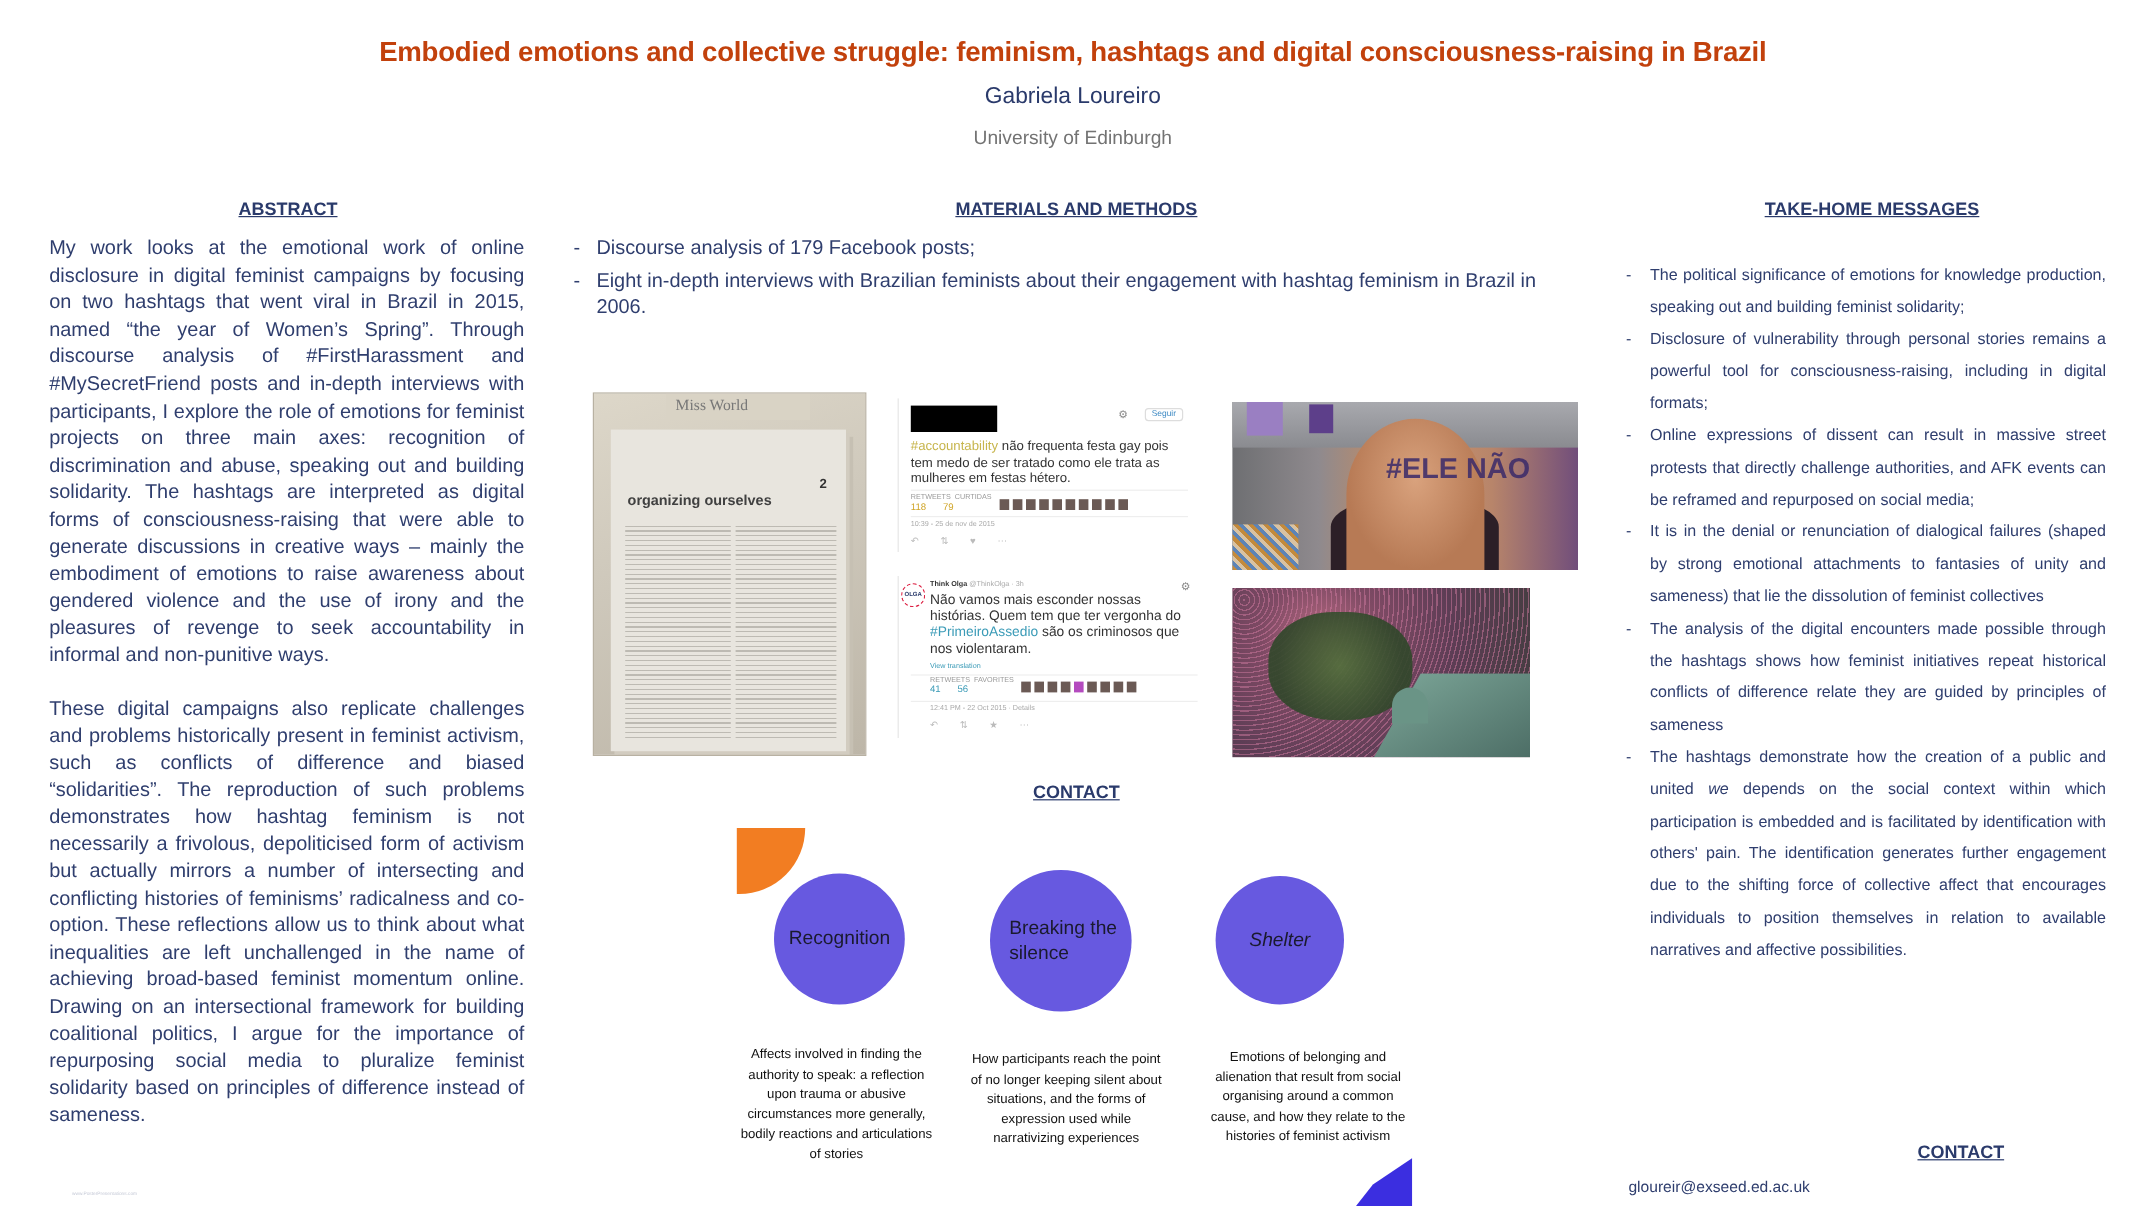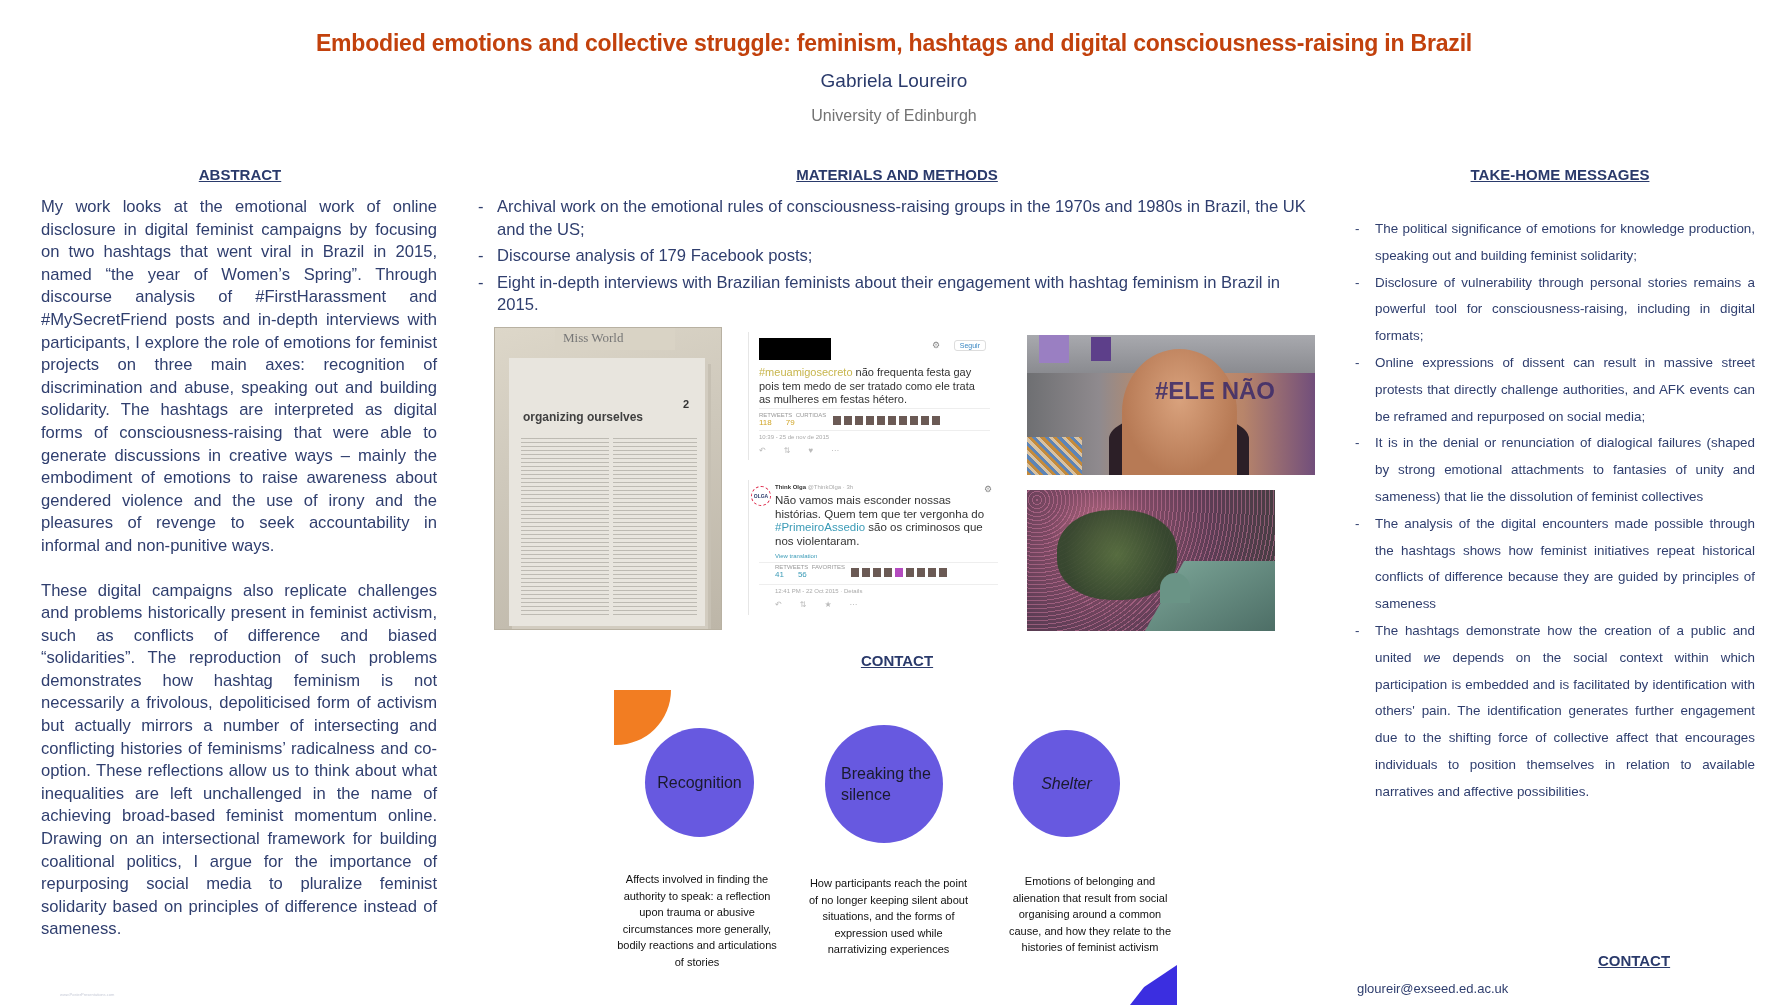--- a/index.html
+++ b/index.html
@@ -94,40 +94,39 @@
 <div class="abs affil">University of Edinburgh</div>
 
 <div class="abs sec-head" style="left:160px; width:160px; top:166px;">ABSTRACT</div>
 <div class="abs abstract-text" style="top:196px;">
   <p>My work looks at the emotional work of online disclosure in digital feminist campaigns by focusing on two hashtags that went viral in Brazil in 2015, named “the year of Women’s Spring”. Through discourse analysis of #FirstHarassment and #MySecretFriend posts and in-depth interviews with participants, I explore the role of emotions for feminist projects on three main axes: recognition of discrimination and abuse, speaking out and building solidarity. The hashtags are interpreted as digital forms of consciousness-raising that were able to generate discussions in creative ways – mainly the embodiment of emotions to raise awareness about gendered violence and the use of irony and the pleasures of revenge to seek accountability in informal and non-punitive ways.</p>
   <p>These digital campaigns also replicate challenges and problems historically present in feminist activism, such as conflicts of difference and biased “solidarities”. The reproduction of such problems demonstrates how hashtag feminism is not necessarily a frivolous, depoliticised form of activism but actually mirrors a number of intersecting and conflicting histories of feminisms’ radicalness and co-option. These reflections allow us to think about what inequalities are left unchallenged in the name of achieving broad-based feminist momentum online. Drawing on an intersectional framework for building coalitional politics, I argue for the importance of repurposing social media to pluralize feminist solidarity based on principles of difference instead of sameness.</p>
 </div>
 
 <div class="abs sec-head" style="left:747px; width:300px; top:166px;">MATERIALS AND METHODS</div>
 <ul class="abs methods-list" style="top:196px;">
-  <li>Archival work on the emotional rules of consciousness-raising groups in the 1970s and 1980s in Brazil, the UK and the US;</li>
   <li>Discourse analysis of 179 Facebook posts;</li>
-  <li>Eight in-depth interviews with Brazilian feminists about their engagement with hashtag feminism in Brazil in 2015.</li>
+  <li>Eight in-depth interviews with Brazilian feminists about their engagement with hashtag feminism in Brazil in 2006.</li>
 </ul>
 
 <div class="abs img-archive">
   <div class="newsclip">Miss World</div>
   <div class="paper">
     <div class="pnum">2</div>
     <div class="heading">organizing ourselves</div>
     <div class="lines"></div>
     <div class="lines2"></div>
   </div>
 </div>
 
 <div class="abs tweet tweet1">
   <div class="redact"></div>
   <span class="gear">⚙</span>
   <span class="follow">Seguir</span>
-  <div class="body"><span class="hashtag-y">#meuamigosecreto</span><span> não frequenta festa gay pois tem medo de ser tratado como ele trata as mulheres em festas hétero.</span></div>
+  <div class="body"><span class="hashtag-y">#accountability</span><span> não frequenta festa gay pois tem medo de ser tratado como ele trata as mulheres em festas hétero.</span></div>
   <div class="sep" style="top:76px;"></div>
   <div class="stats" style="top:80px;">
     <span>RETWEETS</span>&nbsp;&nbsp;<span>CURTIDAS</span><br>
     <span class="stat-num">118</span><span class="stat-num">79</span>
   </div>
   <div class="avatars" style="left:84px; top:84px;">
       <span></span>
       <span></span>
       <span></span>
       <span></span>
@@ -201,20 +200,20 @@
 <div class="abs desc d2">How participants reach the point of no longer keeping silent about situations, and the forms of expression used while narrativizing experiences</div>
 <div class="abs desc d3">Emotions of belonging and alienation that result from social organising around a common cause, and how they relate to the histories of feminist activism</div>
 <div class="abs blue-corner"></div>
 
 <div class="abs sec-head" style="left:1440px; width:240px; top:166px;">TAKE-HOME MESSAGES</div>
 <ul class="abs takehome-list" style="top:216px;">
   <li>The political significance of emotions for knowledge production, speaking out and building feminist solidarity;</li>
   <li>Disclosure of vulnerability through personal stories remains a powerful tool for consciousness-raising, including in digital formats;</li>
   <li>Online expressions of dissent can result in massive street protests that directly challenge authorities, and AFK events can be reframed and repurposed on social media;</li>
   <li>It is in the denial or renunciation of dialogical failures (shaped by strong emotional attachments to fantasies of unity and sameness) that lie the dissolution of feminist collectives</li>
-  <li>The analysis of the digital encounters made possible through the hashtags shows how feminist initiatives repeat historical conflicts of difference because they are guided by principles of sameness</li>
+  <li>The analysis of the digital encounters made possible through the hashtags shows how feminist initiatives repeat historical conflicts of difference relate they are guided by principles of sameness</li>
   <li><span>The hashtags demonstrate how the creation of a public and united </span><em>we</em><span> depends on the social context within which participation is embedded and is facilitated by identification with others' pain. The identification generates further engagement due to the shifting force of collective affect that encourages individuals to position themselves in relation to available narratives and affective possibilities.</span></li>
 </ul>
 
 <div class="abs sec-head" style="left:1574px; width:120px; top:952px;">CONTACT</div>
 <div class="abs contact-email">gloureir@exseed.ed.ac.uk</div>
 
 <div class="abs watermark">www.PosterPresentations.com</div>
 
 </body></html>

